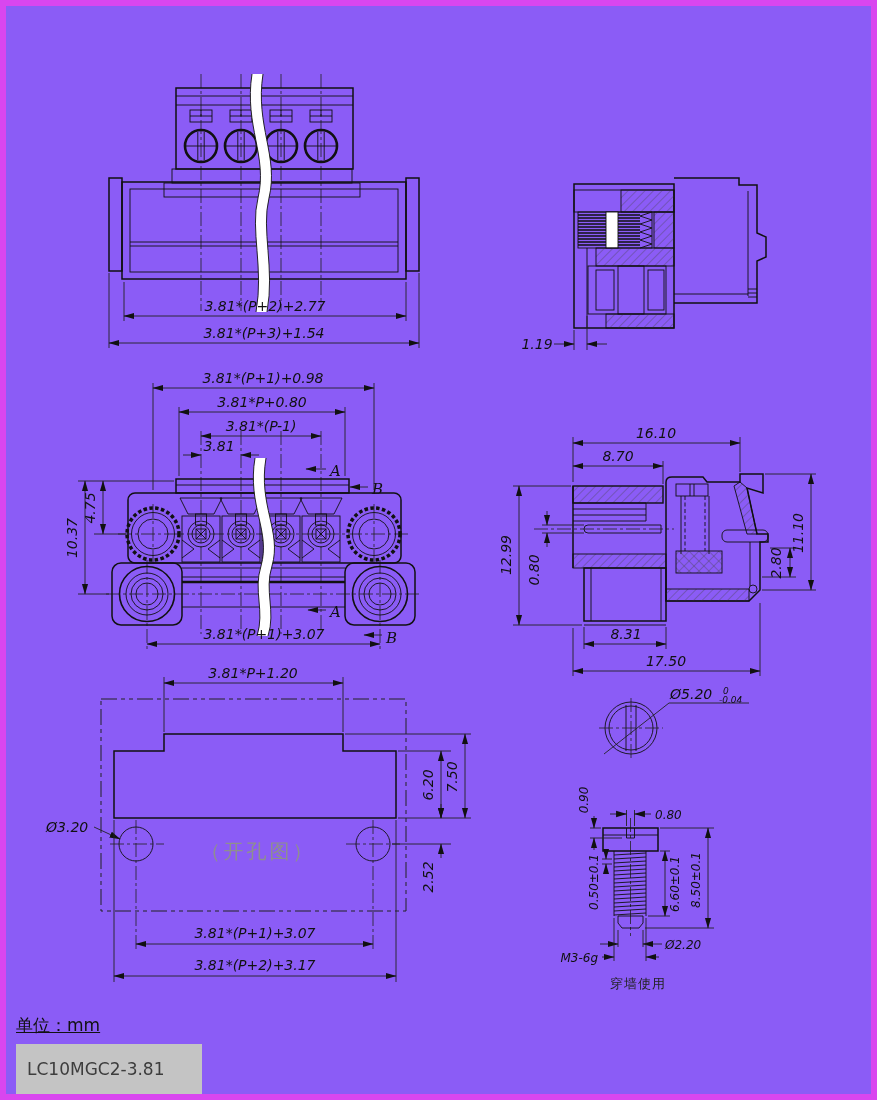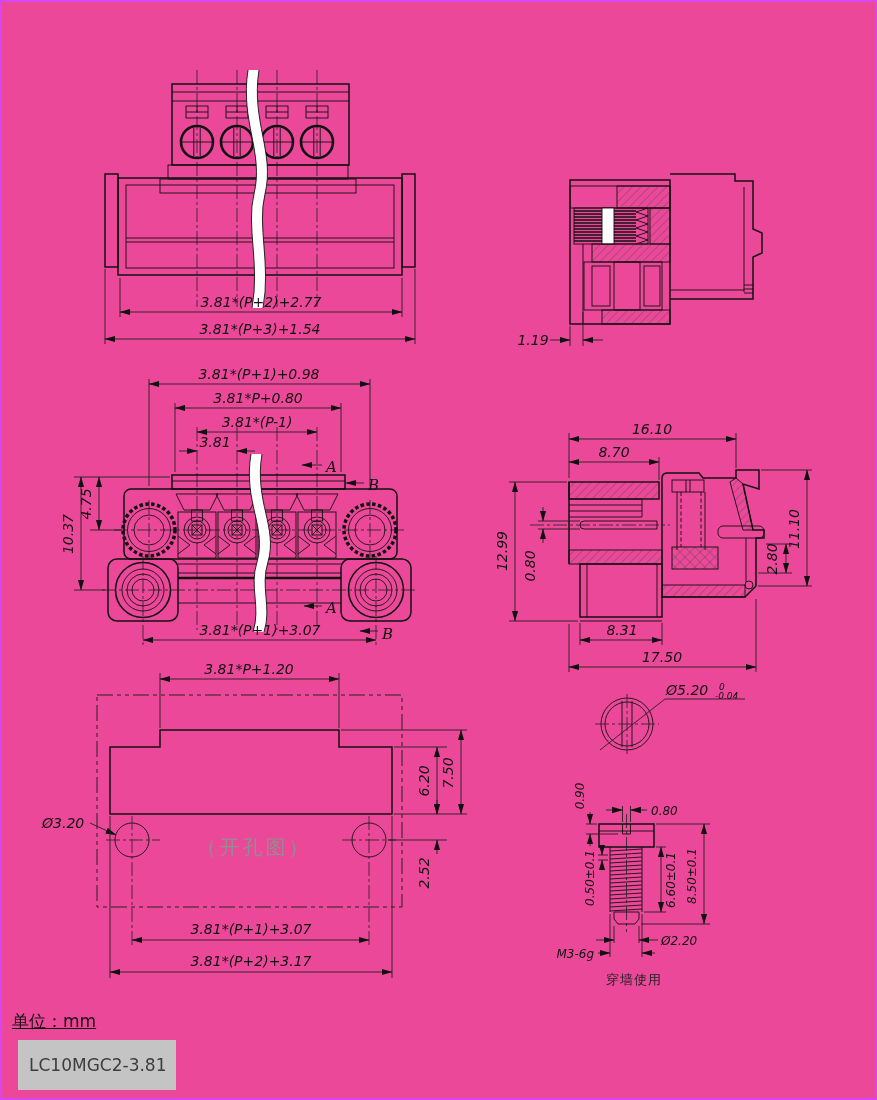--- a/index.html
+++ b/index.html
@@ -1,34 +1,34 @@
 <!DOCTYPE html>
 <html><head>
 <meta charset="utf-8">
 <style>
   html,body{margin:0;padding:0;background:#e8e8e8;}
-  #sheet{position:relative;width:877px;height:1100px;background:#ec4899;
-         border:2px solid #d946ef;box-sizing:border-box;overflow:hidden;
+  #sheet{position:relative;width:877px;height:1100px;background:#8b5cf6;
+         border:6px solid #d946ef;box-sizing:border-box;overflow:hidden;
          font-family:"DejaVu Sans",sans-serif;}
   svg{position:absolute;left:0;top:0;}
   svg text{fill:#111;}
   .dim{font:italic 14px "DejaVu Sans",sans-serif;}
   .dimsm{font:italic 12px "DejaVu Sans",sans-serif;}
   .tol{font:italic 9px "DejaVu Sans",sans-serif;}
   .sec{font:italic 15px "DejaVu Serif",serif;}
   .cn{font:20px "DejaVu Sans",sans-serif;fill:#8f8f8f;letter-spacing:3px;}
   .cap{font:13px "DejaVu Sans",sans-serif;fill:#222;letter-spacing:1px;}
   .o{stroke:#111;stroke-width:1.5;fill:none;}
   .t{stroke:#111;stroke-width:0.9;fill:none;}
   .d{stroke:#222;stroke-width:0.9;fill:none;}
   .c{stroke:#222;stroke-width:0.8;fill:none;stroke-dasharray:14 3 3 3;}
   .ph{stroke:#222;stroke-width:1;fill:none;stroke-dasharray:16 4 4 4 4 4;}
   .wh{fill:#fff;stroke:none;}
   #units-label{position:absolute;left:10px;top:1008px;font-size:17px;color:#111;text-decoration:underline;}
-  #pn-box{position:absolute;left:16px;top:1038px;width:158px;height:50px;
+  #pn-box{position:absolute;left:10px;top:1038px;width:186px;height:50px;
           background:#c4c4c4;display:flex;align-items:center;}
   #pn-box span{padding-left:11px;font-size:17px;color:#3d3d3d;}
 </style>
 </head>
 <body>
 
 <div id="sheet">
 <svg width="877" height="1100" viewBox="0 0 877 1100">
   <defs>
     <marker id="ar" viewBox="0 0 10 7" refX="9.5" refY="3.5" markerWidth="11" markerHeight="7.7" orient="auto-start-reverse" markerUnits="userSpaceOnUse">

